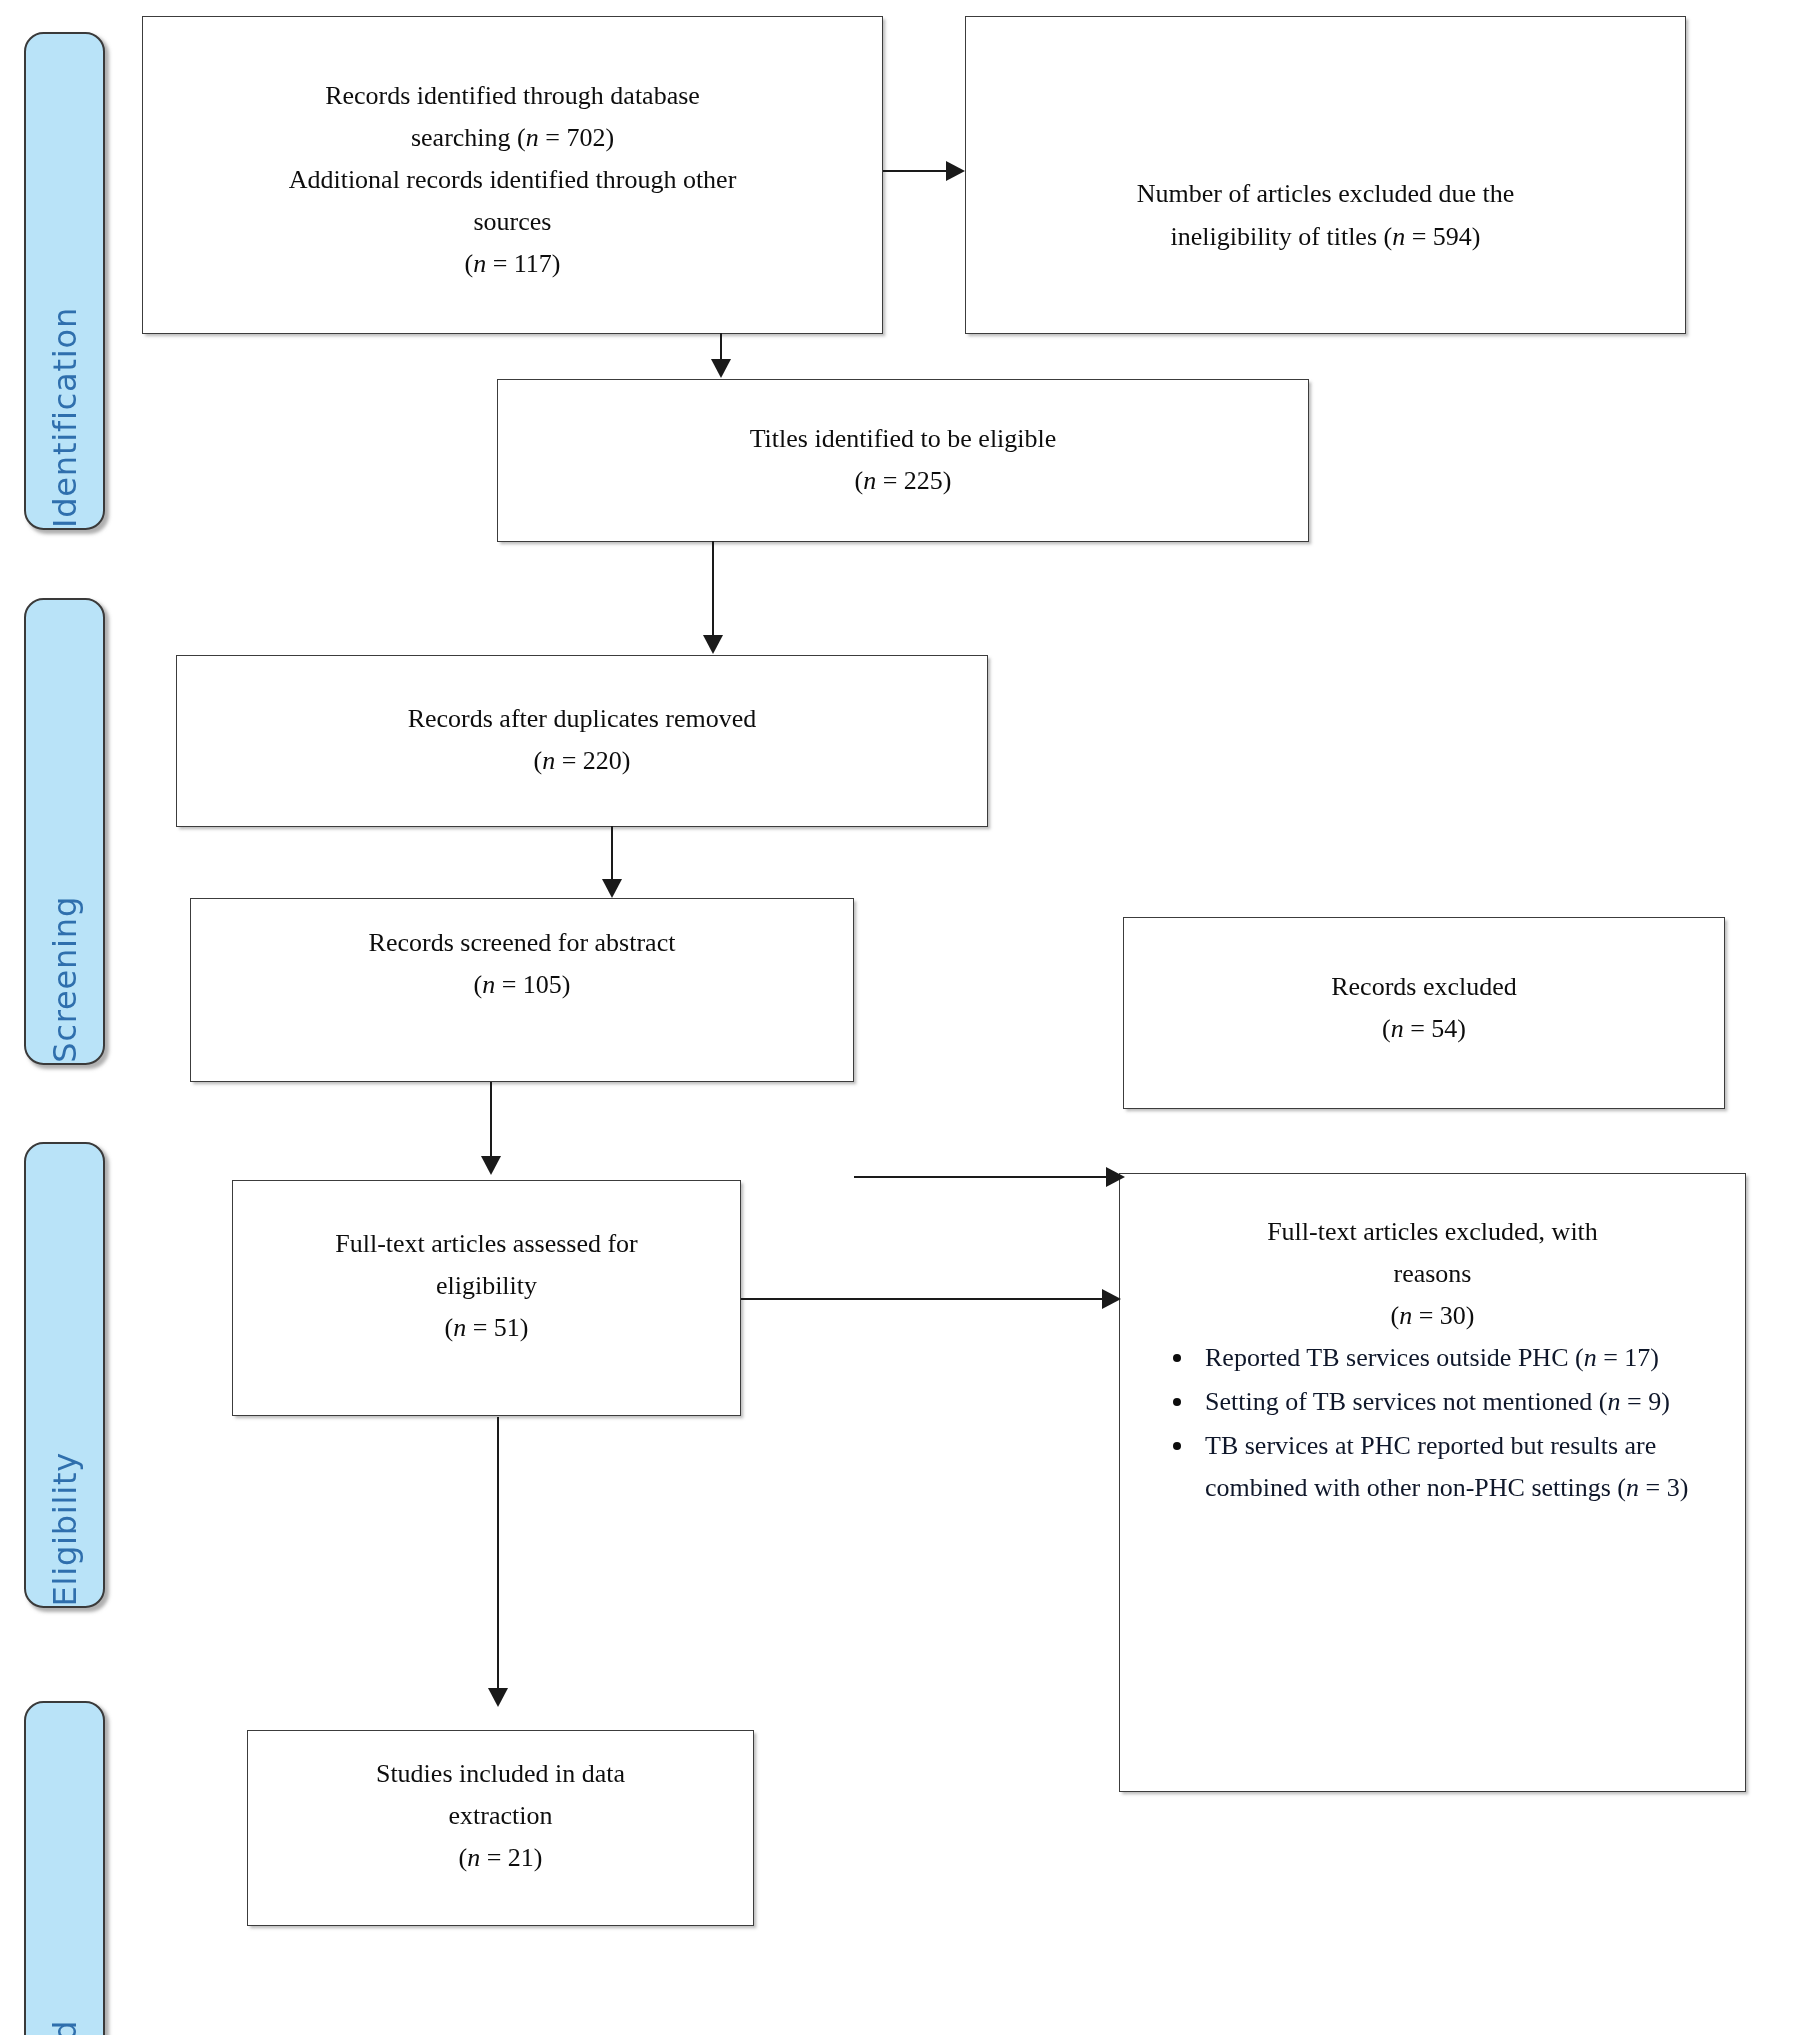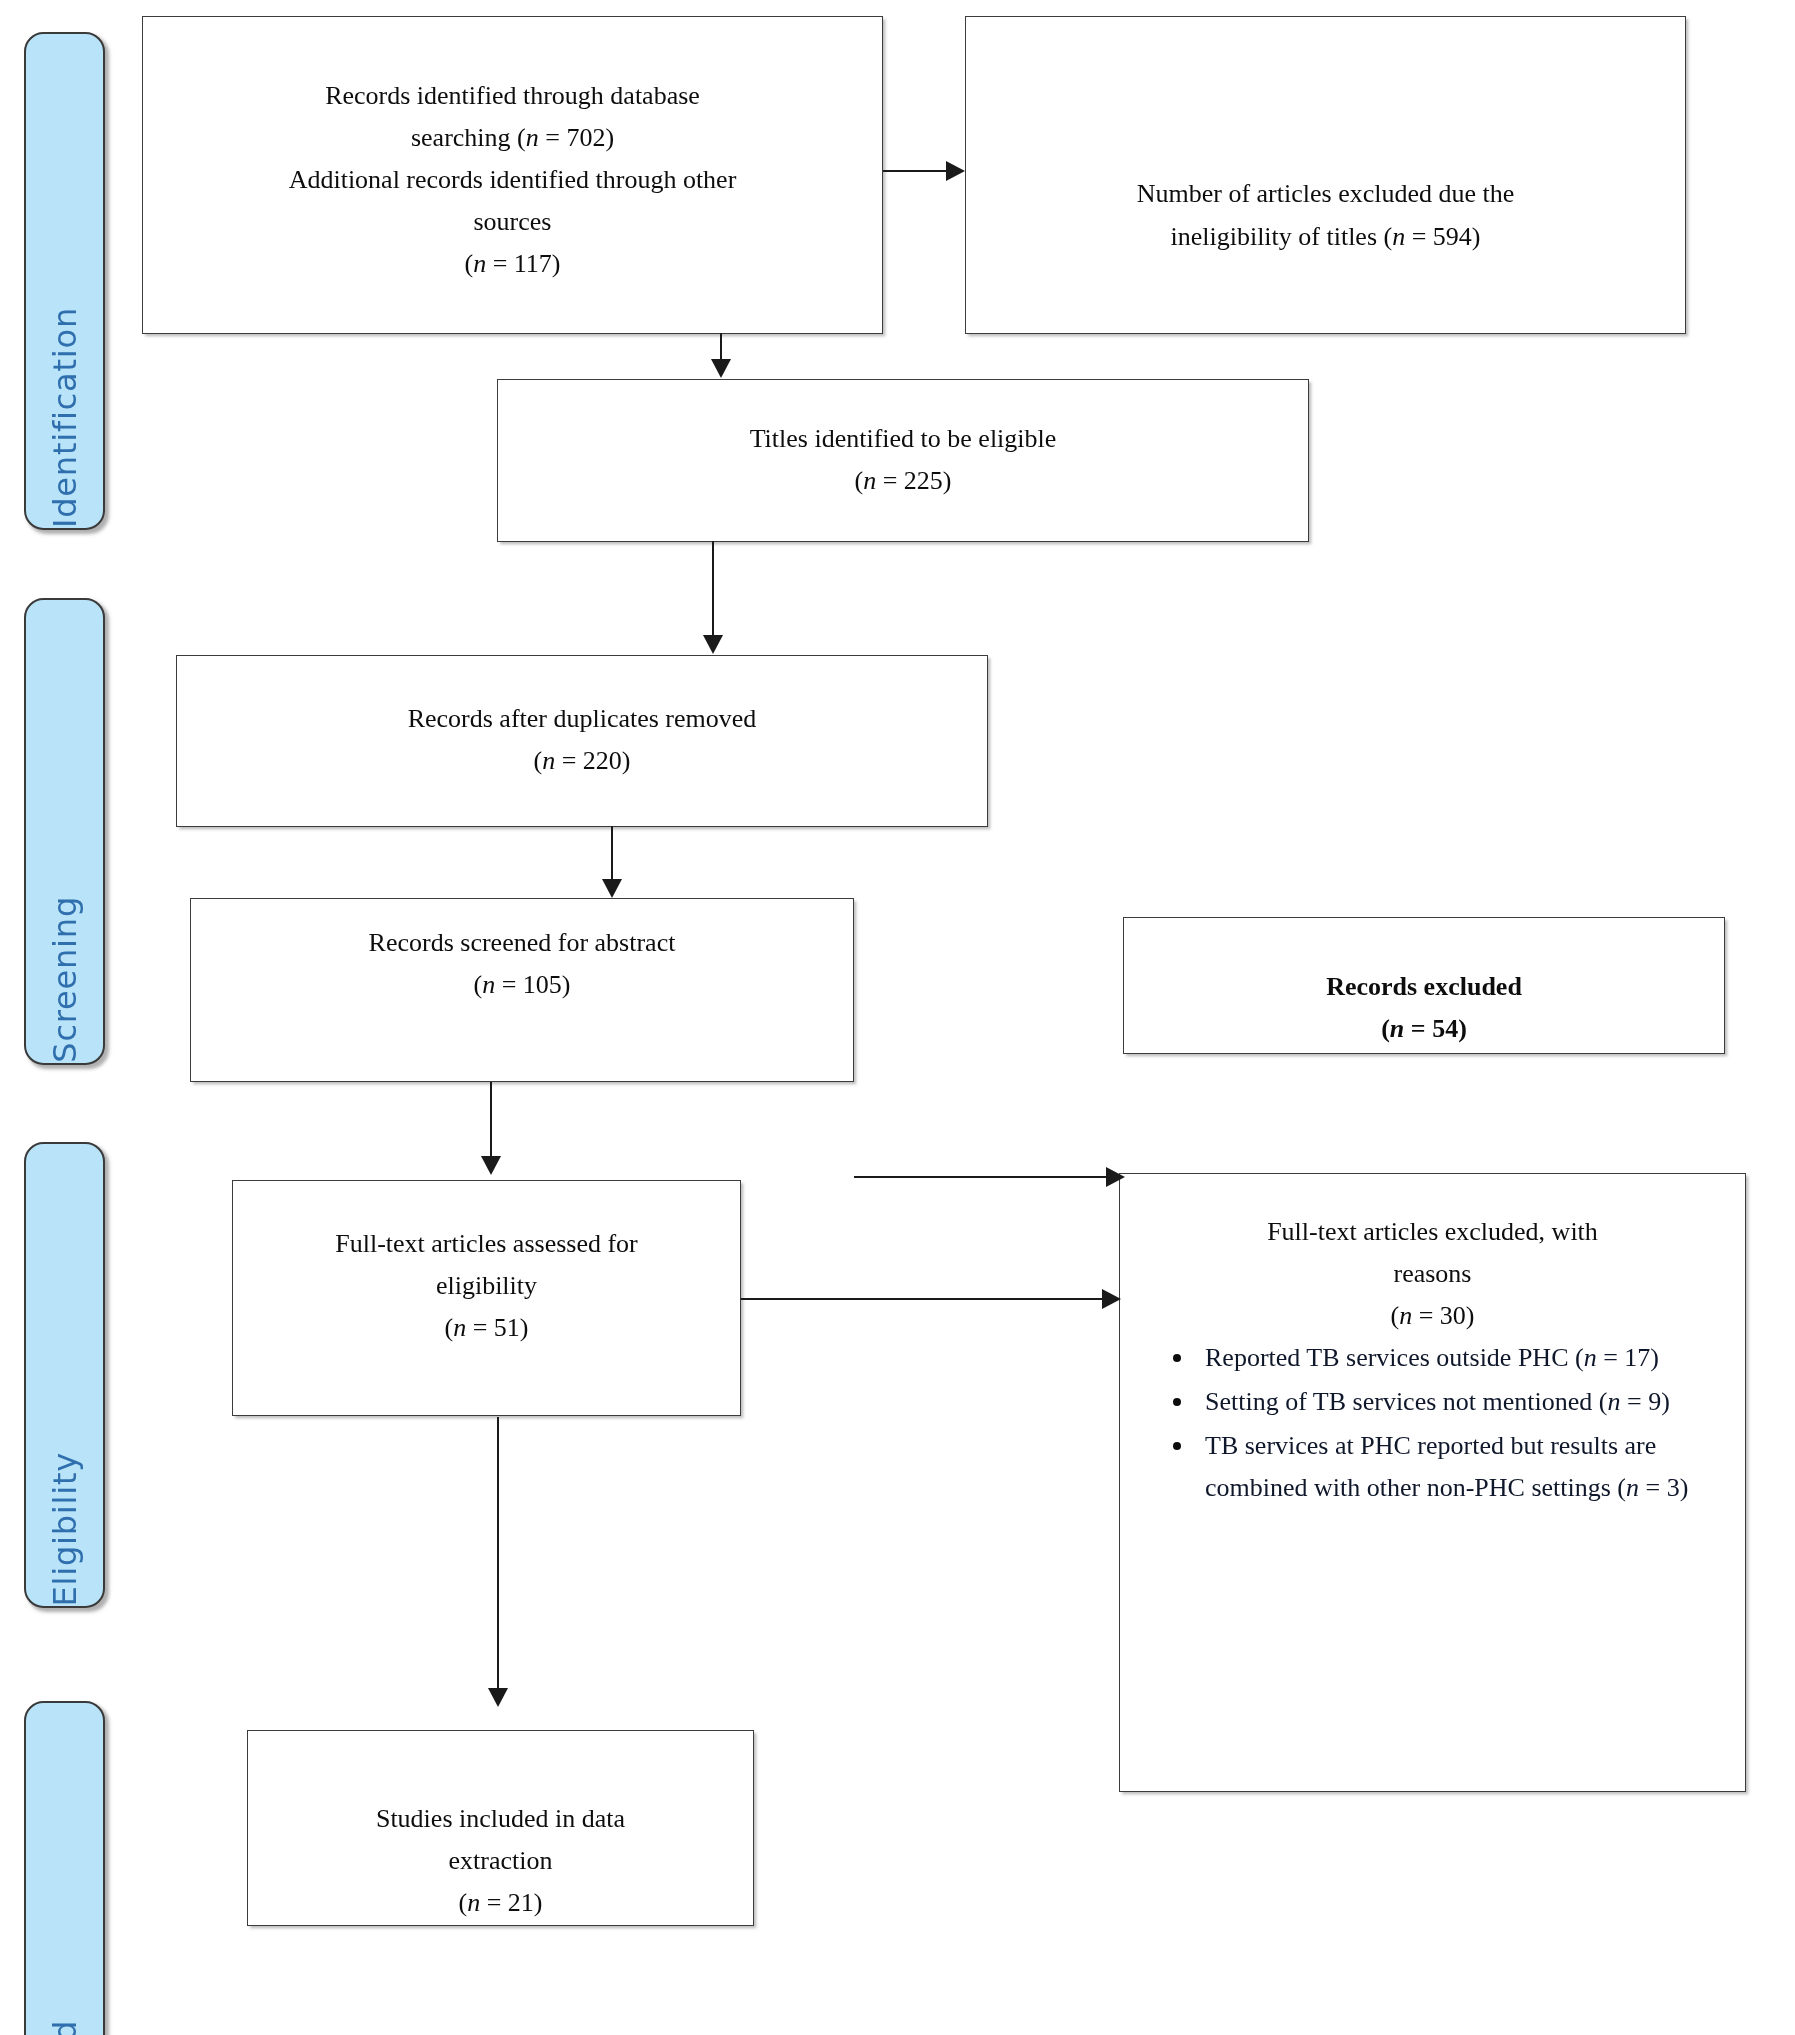--- a/index.html
+++ b/index.html
@@ -173,21 +173,21 @@
     </div>
   </div>
 
   <div class="fbox" style="left:190px; top:898px; width:664px; height:184px; padding-top:23px;">
     <div class="btext">
       <span class="ln">Records screened for abstract</span>
       <span class="ln"><span>(</span><span class="ital">n</span><span> = 105)</span></span>
     </div>
   </div>
 
-  <div class="fbox" style="left:1123px; top:917px; width:602px; height:137px; padding-top:48px;font-weight:bold;">
+  <div class="fbox" style="left:1123px; top:917px; width:602px; height:192px; padding-top:48px;">
     <div class="btext">
       <span class="ln">Records excluded</span>
       <span class="ln"><span>(</span><span class="ital">n</span><span> = 54)</span></span>
     </div>
   </div>
 
   <div class="fbox" style="left:232px; top:1180px; width:509px; height:236px; padding-top:42px;">
     <div class="btext">
       <span class="ln">Full-text articles assessed for</span>
       <span class="ln">eligibility</span>
@@ -201,21 +201,21 @@
       <span class="ln">reasons</span>
       <span class="ln"><span>(</span><span class="ital">n</span><span> = 30)</span></span>
     </div>
     <ul class="reasons">
       <li><span>Reported TB services outside PHC (</span><span class="ital">n</span><span> = 17)</span></li>
       <li><span>Setting of TB services not mentioned  (</span><span class="ital">n</span><span> = 9)</span></li>
       <li><span>TB services at PHC reported but results are combined with other non-PHC settings (</span><span class="ital">n</span><span> = 3)</span></li>
     </ul>
   </div>
 
-  <div class="fbox" style="left:247px; top:1730px; width:507px; height:196px; padding-top:67px;">
+  <div class="fbox" style="left:247px; top:1730px; width:507px; height:196px; padding-top:22px;">
     <div class="btext">
       <span class="ln">Studies included in data</span>
       <span class="ln">extraction</span>
       <span class="ln"><span>(</span><span class="ital">n</span><span> = 21)</span></span>
     </div>
   </div>
 
   <div class="hline" style="left:883px; top:170px; width:64px;"></div>
   <div class="arrow-right" style="left:946px; top:161px;"></div>
 

